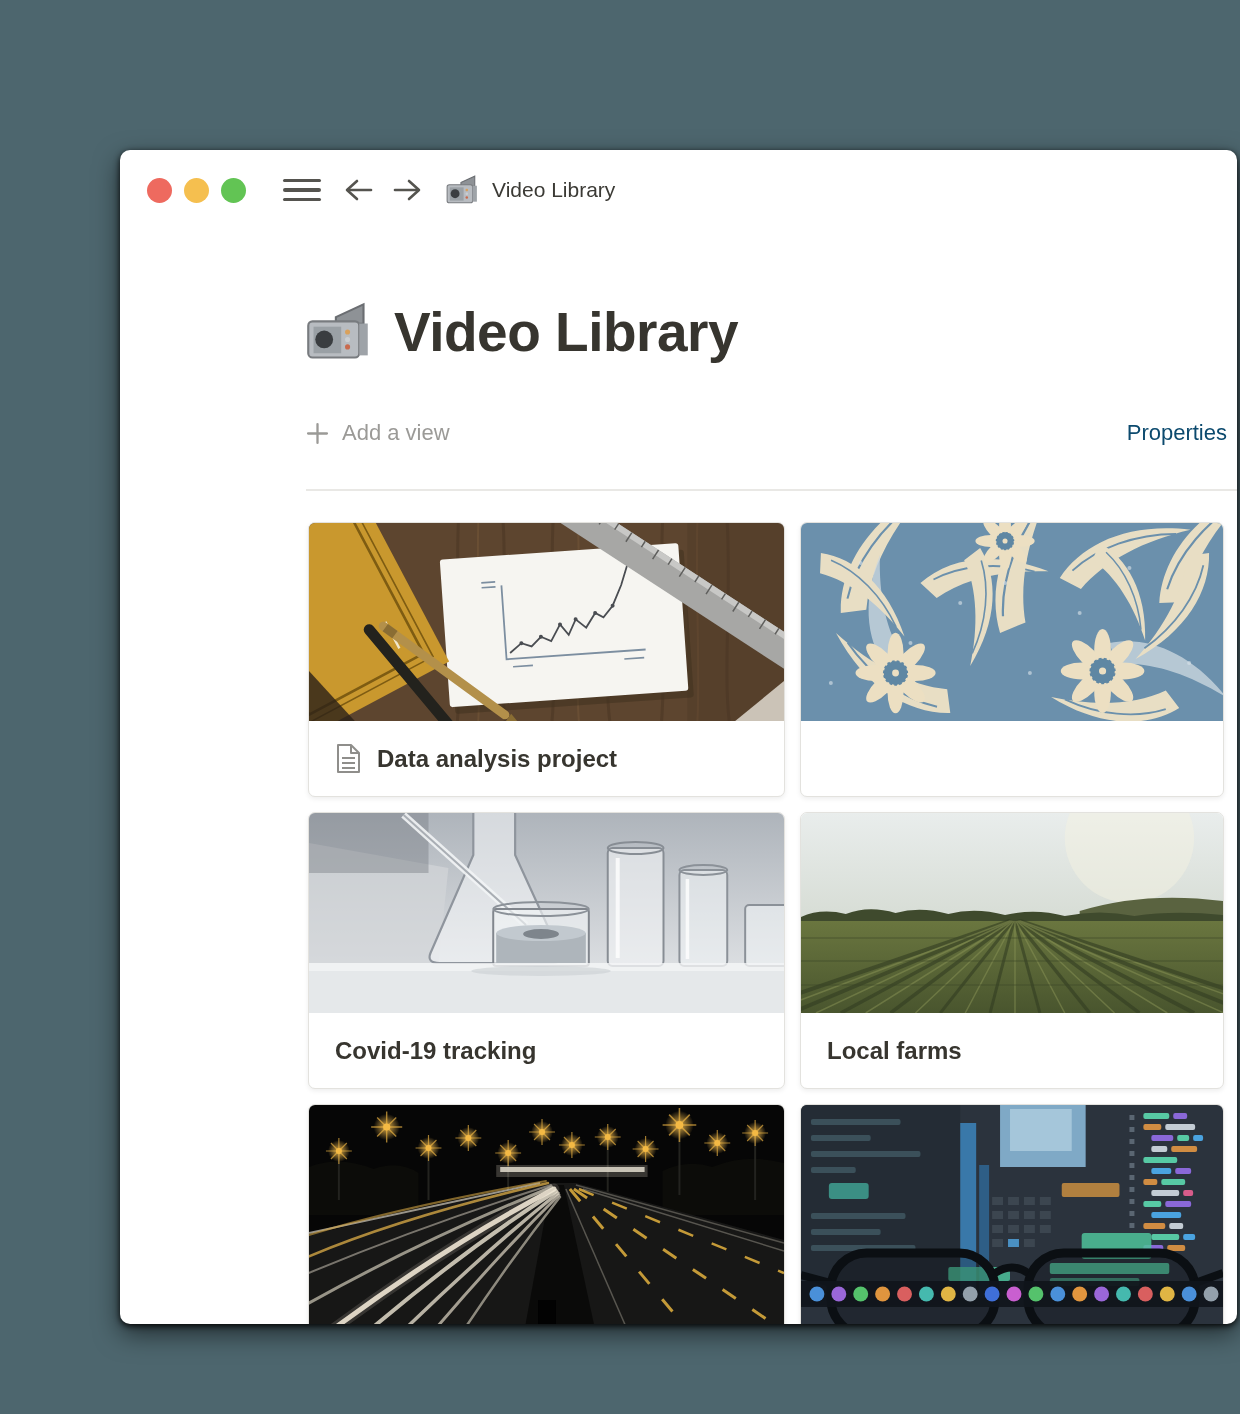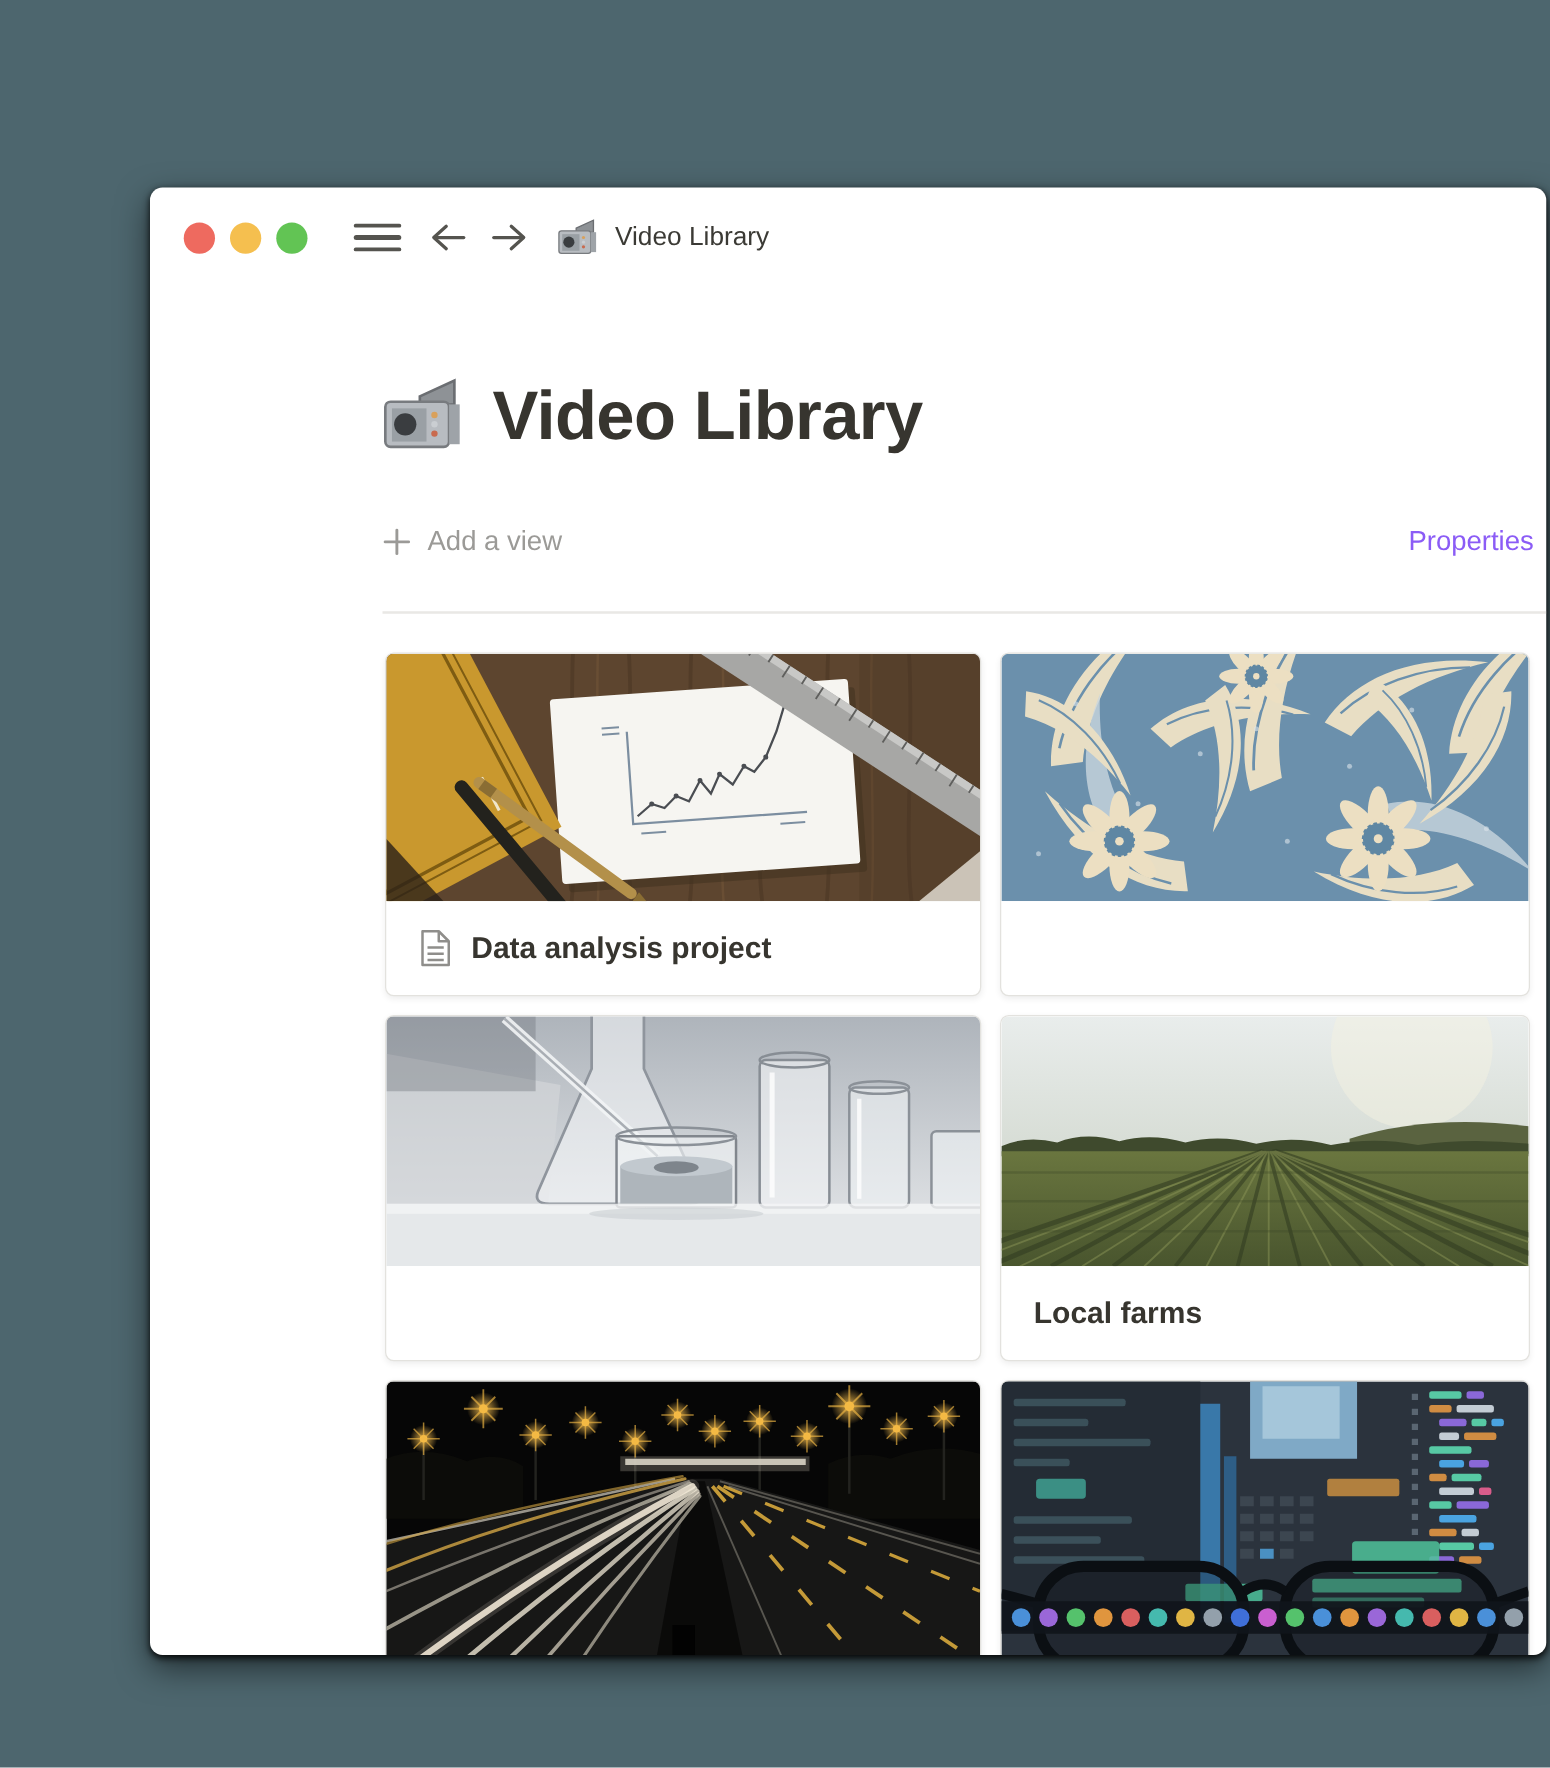--- a/index.html
+++ b/index.html
@@ -21,21 +21,21 @@
   .menu-btn span{display:block;height:3.2px;border-radius:2px;background:#55544f;}
   .nav-btn{margin-left:20px;width:36px;height:28px;flex:0 0 auto;}
   .tb-doc{display:flex;align-items:center;margin-left:20px;cursor:pointer;}
   .tb-title{margin-left:13px;font-size:21px;color:#3b3a35;font-weight:500;}
   
   .page-head{position:absolute;top:150px;left:184px;display:flex;align-items:center;gap:22px;}
   .page-title{font-size:55px;font-weight:700;color:#37352f;letter-spacing:-.5px;}
   
   .controls{position:absolute;top:270px;left:186px;right:10px;display:flex;align-items:center;}
   .add-view{display:flex;align-items:center;gap:13px;color:#9b9a97;font-size:22px;cursor:pointer;}
-  .properties{margin-left:auto;color:#8b5cf6;font-size:22px;cursor:pointer;}
+  .properties{margin-left:auto;color:#0c4a6e;font-size:22px;cursor:pointer;}
   .divider{position:absolute;top:339px;left:186px;right:0;height:2px;background:#e9e8e5;}
   
   .grid{position:absolute;top:372px;left:188px;display:grid;grid-template-columns:477px 424px;column-gap:28px;row-gap:32px;gap:15px;}
   .card{background:#fff;border:1px solid #e3e2de;border-radius:7px;overflow:hidden;
         box-shadow:0 2px 5px rgba(0,0,0,.07);cursor:pointer;}
   .card .img{display:block;width:100%;overflow:hidden;}
   .img svg{display:block;width:100%;height:100%;}
   .h198 .img{height:198px}
   .h200 .img{height:200px}
   .r3{height:302px}
@@ -278,20 +278,23 @@
           <g>
             <rect x="372" y="57" width="48" height="96" rx="5" fill="rgba(243,245,247,.55)" stroke="#8b9198" stroke-width="2"></rect>
             <ellipse cx="396" cy="57" rx="24" ry="5" fill="none" stroke="#8b9198" stroke-width="2"></ellipse>
             <line x1="380" y1="66" x2="380" y2="146" stroke="#ffffff" stroke-width="3.5" opacity=".8"></line>
           </g>
           <rect x="438" y="92" width="44" height="61" rx="4" fill="rgba(243,245,247,.55)" stroke="#8b9198" stroke-width="2"></rect>
           <rect y="150" width="477" height="8" fill="#f2f4f5" opacity=".8"></rect>
           <ellipse cx="233" cy="158" rx="70" ry="5" fill="#c9ced2" opacity=".6"></ellipse>
         </svg>
       </div>
+      <div class="label">
+        <span>Covid-19 tracking</span>
+      </div>
     </div>
 
     <div class="card h200">
       <div class="img">
         <svg viewBox="0 0 424 200" preserveAspectRatio="none">
           <defs>
             <linearGradient id="fmS" x1="0" y1="0" x2="0" y2="1">
               <stop offset="0" stop-color="#e9edec"></stop>
                 <stop offset="1" stop-color="#d6dcd4"></stop>
             </linearGradient>

